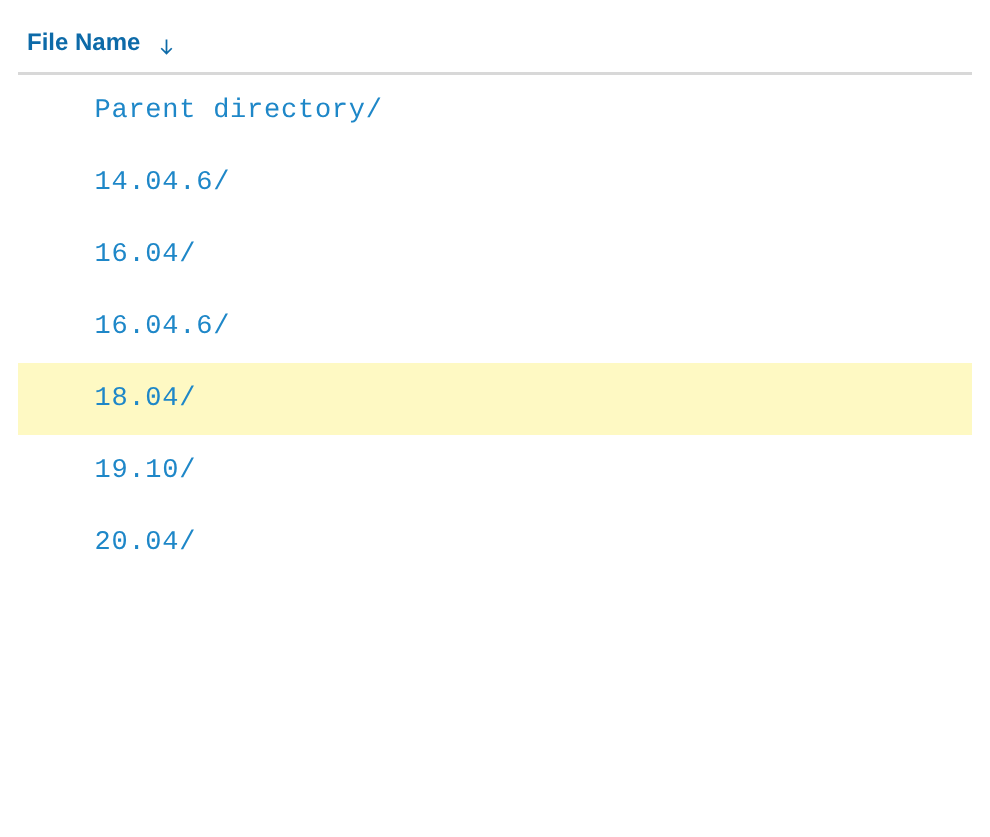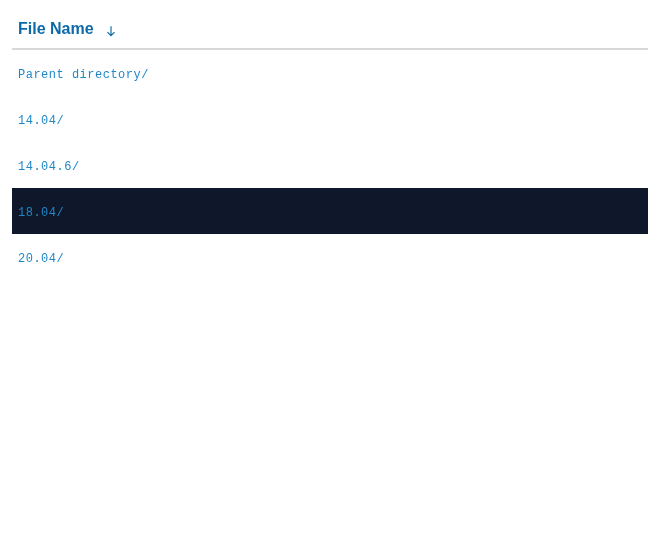--- a/index.html
+++ b/index.html
@@ -37,39 +37,42 @@
       stroke-width: 2;
       fill: none;
     }
     .row {
       padding: 14px 6px;
     }
     .row a {
       color: #1e87c8;
       text-decoration: none;
       font-family: "SFMono-Regular", Consolas, "Liberation Mono", Menlo, Courier, monospace;
-      font-size: 12px;
+      font-size: 18px;
       letter-spacing: 0.5px;
+      margin-left: 45px;
     }
     .row.highlight {
-      background: #0f172a;
+      background: #fef9c3;
     }
   </style>
 </head>
 <body>
 
 <div class="table">
   <div class="header">
     <span class="header-label">File Name</span>
     <span class="sort-icon">
       <svg viewBox="0 0 24 24">
           <path d="M12 4 L12 20 M6 14 L12 20 L18 14"></path>
         </svg>
     </span>
   </div>
   <div id="rows">
       <div class="row"><a href="#">Parent directory/</a></div>
-      <div class="row"><a href="#">14.04/</a></div>
       <div class="row"><a href="#">14.04.6/</a></div>
+      <div class="row"><a href="#">16.04/</a></div>
+      <div class="row"><a href="#">16.04.6/</a></div>
       <div class="row highlight"><a href="#">18.04/</a></div>
+      <div class="row"><a href="#">19.10/</a></div>
       <div class="row"><a href="#">20.04/</a></div>
     </div>
 </div>
 
 </body></html>

